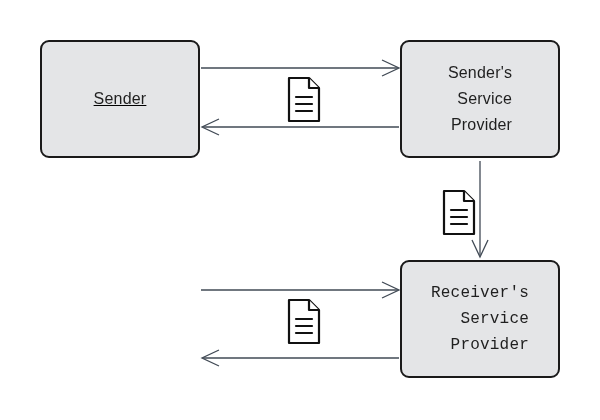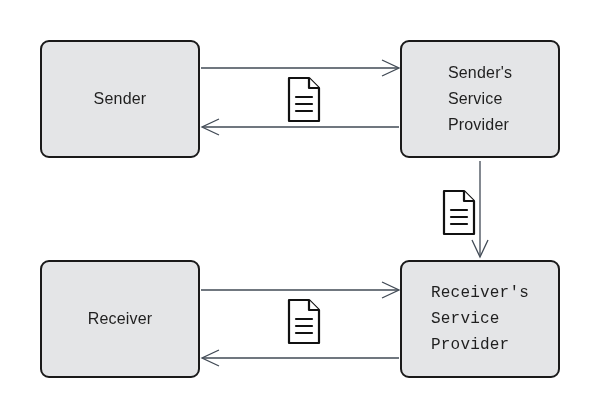--- a/index.html
+++ b/index.html
@@ -26,30 +26,30 @@
     position: absolute;
     width: 160px;
     height: 118px;
     background: var(--node-fill, #e4e5e7);
     border: 2.5px solid var(--node-border, #1a1a1a);
     border-radius: 9px;
     box-sizing: border-box;
     display: flex;
     align-items: center;
     justify-content: center;
-    text-align: left;
+    text-align: right;
   }
   .node .label {
     font-size: 16px;
     line-height: 26px;
     color: var(--node-text, #1f1f1f);
     white-space: pre-line;
     letter-spacing: 0.2px;
   }
-  .n-sender   { left: 40px;  top: 40px;  }
+  .n-sender   { left: 40px;  top: 40px; text-decoration: underline;  }
   .n-ssp      { left: 400px; top: 40px;  }
   .n-receiver { left: 40px;  top: 260px; }
   .n-rsp      { left: 400px; top: 260px; font-family: Liberation Mono, monospace; }
 
   .arrow-line, .arrow-head {
     stroke: var(--arrow, #414a55);
     stroke-width: 1.3;
     fill: none;
   }
   .doc-outline {
@@ -115,23 +115,20 @@
   <div class="node n-sender">
     <span class="label">Sender</span>
   </div>
 
   <div class="node n-ssp">
     <span class="label">Sender's
 Service
 Provider</span>
   </div>
 
-  <div class="node n-receiver">
-    <span class="label">Receiver</span>
-  </div>
 
   <div class="node n-rsp">
     <span class="label">Receiver's
 Service
 Provider</span>
   </div>
 
 </div>
 
 </body></html>

